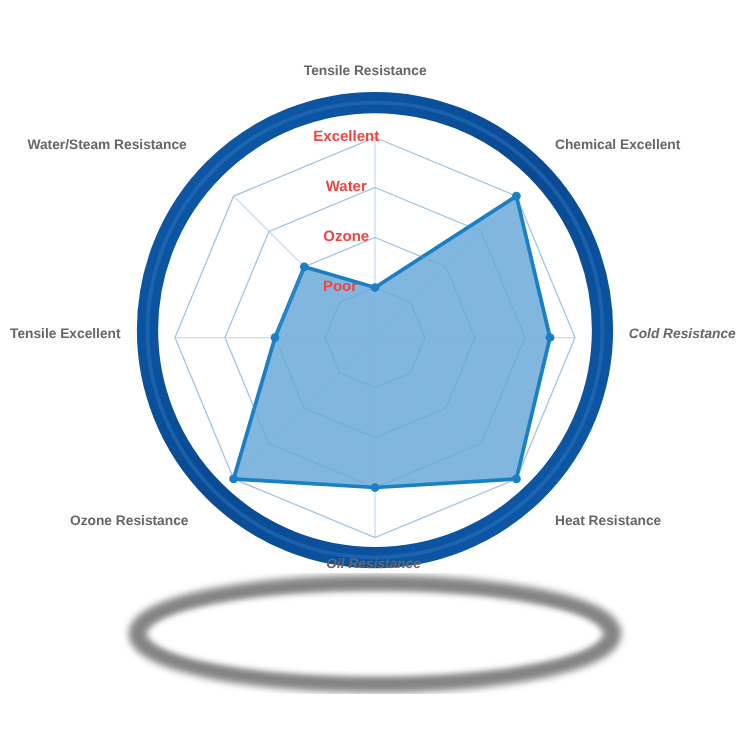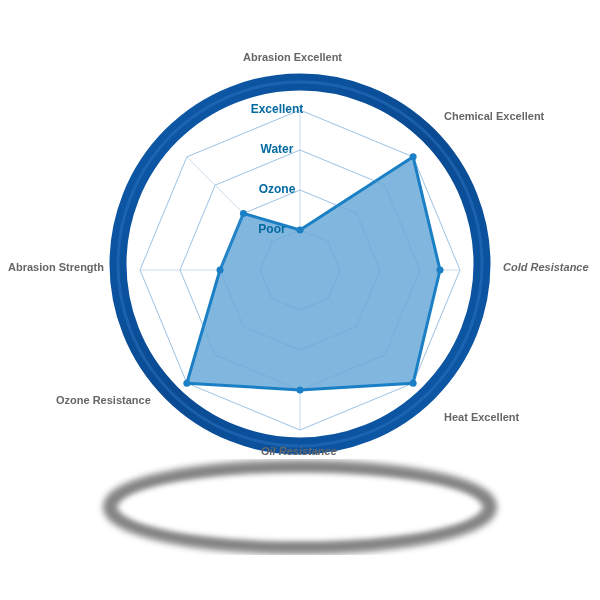--- a/index.html
+++ b/index.html
@@ -1,19 +1,19 @@
 <!DOCTYPE html>
 <html><head>
 <meta charset="utf-8">
 <style>
   html, body { margin:0; padding:0; background:#ffffff; }
   body { width:600px; height:600px; position:relative; overflow:hidden; font-family:"Liberation Sans", sans-serif; }
   #stage { position:absolute; left:0; top:0; width:600px; height:600px; }
   .axis-label { position:absolute; font-size:11px; font-weight:bold; color:#666666; white-space:nowrap; }
-  .ring-label { position:absolute; font-size:12px; font-weight:bold; color:#0369a1; white-space:nowrap; transform:translateX(-50%);padding-left:20px; }
+  .ring-label { position:absolute; font-size:12px; font-weight:bold; color:#ef4444; white-space:nowrap; transform:translateX(-50%);padding-left:20px; }
   .title { position:absolute; left:0; width:600px; top:205px; text-align:center; font-size:98px; font-weight:bold; color:#000; letter-spacing:-2px; line-height:1; font-family:"Liberation Sans", sans-serif; }
 </style>
 </head>
 <body>
 
 <div id="stage">
   <svg width="600" height="600" viewBox="0 0 600 600">
     <defs>
       <radialGradient id="shadowGrad" cx="50%" cy="50%" r="50%">
         <stop offset="80%" stop-color="#ffffff" stop-opacity="0"></stop>
@@ -65,27 +65,28 @@
         <circle cx="440" cy="270" r="3.5" fill="#1a7fc4"></circle>
         <circle cx="413.1370849898476" cy="383.1370849898476" r="3.5" fill="#1a7fc4"></circle>
         <circle cx="300" cy="390" r="3.5" fill="#1a7fc4"></circle>
         <circle cx="186.8629150101524" cy="383.1370849898476" r="3.5" fill="#1a7fc4"></circle>
         <circle cx="220" cy="270" r="3.5" fill="#1a7fc4"></circle>
         <circle cx="243.4314575050762" cy="213.4314575050762" r="3.5" fill="#1a7fc4"></circle>
       </g>
   </svg>
 
   
-  <div class="axis-label" style="left:243px; top:51px;">Abrasion Excellent</div>
+  <div class="axis-label" style="left:243px; top:51px;">Tensile Resistance</div>
   <div class="axis-label" style="left:444px; top:110px;">Chemical Excellent</div>
   <div class="axis-label" style="left:503px; top:261px;font-style:italic;">Cold Resistance</div>
-  <div class="axis-label" style="left:444px; top:411px;">Heat Excellent</div>
+  <div class="axis-label" style="left:444px; top:411px;">Heat Resistance</div>
   <div class="axis-label" style="left:261px; top:445px;font-style:italic;">Oil Resistance</div>
-  <div class="axis-label" style="left:56px; top:394px;">Ozone Resistance</div>
-  <div class="axis-label" style="left:8px; top:261px;">Abrasion Strength</div>
+  <div class="axis-label" style="left:56px; top:411px;">Ozone Resistance</div>
+  <div class="axis-label" style="left:8px; top:261px;">Tensile Excellent</div>
+  <div class="axis-label" style="left:22px; top:110px;">Water/Steam Resistance</div>
 
   
   <div class="ring-label" style="left:267px; top:102px;">Excellent</div>
   <div class="ring-label" style="left:267px; top:142px;">Water</div>
   <div class="ring-label" style="left:267px; top:182px;">Ozone</div>
   <div class="ring-label" style="left:262px; top:222px;text-align:center;">Poor</div>
 
 </div>
 
 </body></html>

